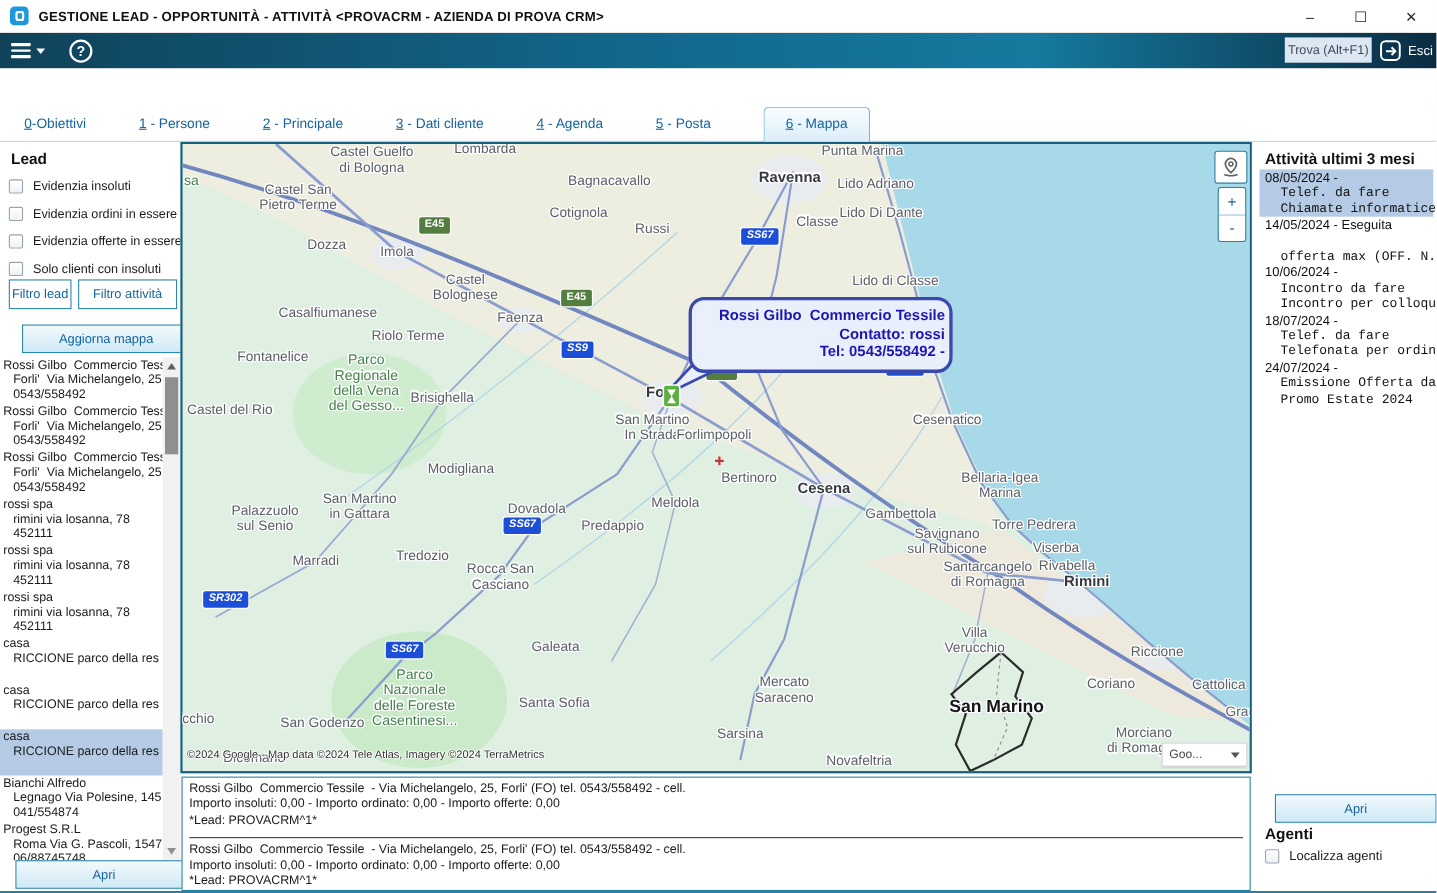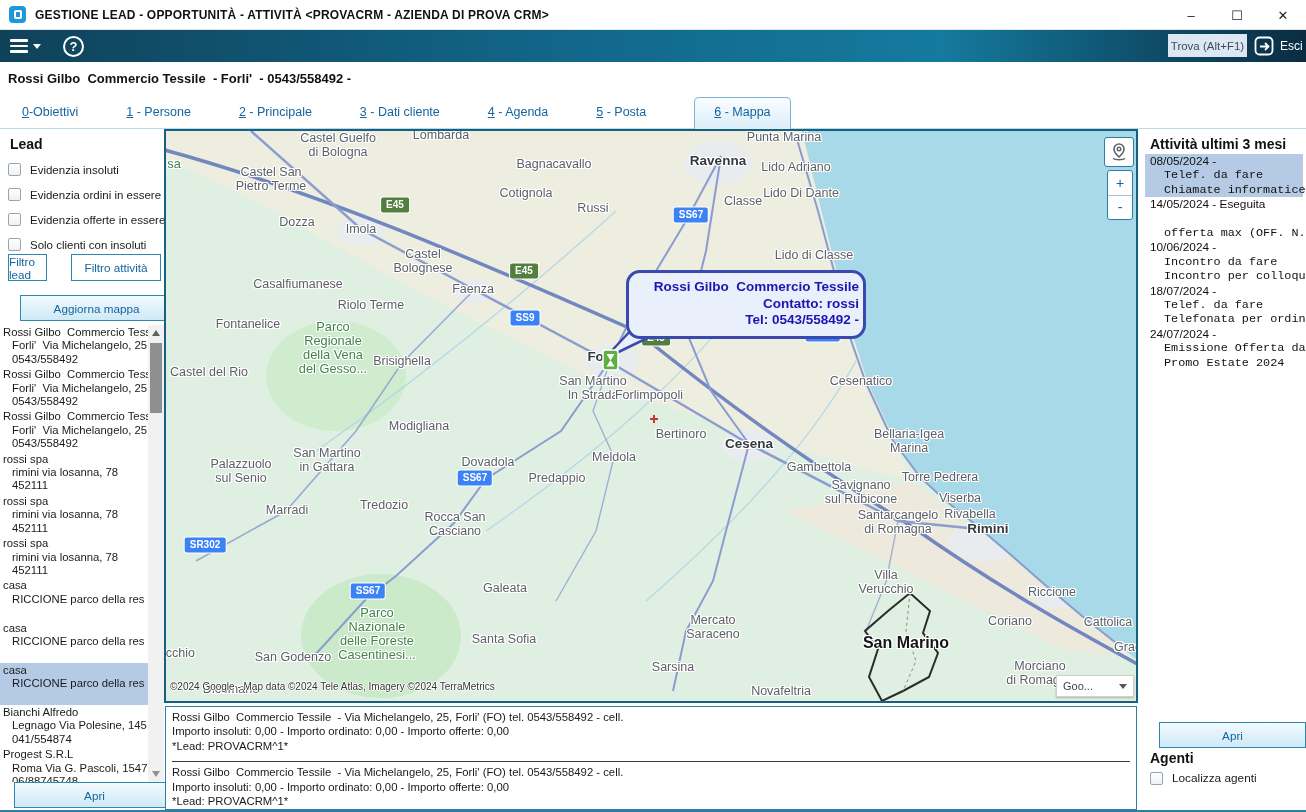--- a/index.html
+++ b/index.html
@@ -51,21 +51,21 @@
   
   .panel-title { position:absolute; font-size:14px; font-weight:bold; color:#111; }
   .cb-row { display:flex; align-items:center; gap:9px; height:25px; padding-left:8px; }
   .checkbox { width:13px; height:13px; border:1px solid #9aa4ad; border-radius:2px;
     background:linear-gradient(#fff,#eef1f4); flex:0 0 auto; }
   .cb-label { font-size:11.5px; color:#1a1a1a; white-space:nowrap; }
   #lead-checks-mount { position:absolute; left:0; top:157px; width:165px; }
   .btn { border:1px solid #2c88ae; color:#1464a0; font-size:11.7px; display:flex;
     align-items:center; justify-content:center; background:#fff; }
   .btn.lightgrad { background:linear-gradient(#f2fafd,#cfe9f6);margin-left:12px; }
-  .btn-filtro-lead { position:absolute; left:8px; top:254px; width:39px; height:27px; }
+  .btn-filtro-lead { position:absolute; left:8px; top:254px; width:57px; height:27px; }
   .btn-filtro-att { position:absolute; left:71px; top:254px; width:90px; height:27px; }
   .btn-aggiorna { position:absolute; left:8px; top:295px; width:153px; height:26px; }
   .btn-apri-left { position:absolute; left:2px; top:782px; width:161px; height:26px; }
 
   #lead-list-mount { position:absolute; left:0; top:325px; width:148px; height:457px; overflow:hidden; }
   .lead-item { font-size:11.3px; line-height:13.4px; color:#1a1a1a; padding:1px 0 1px 3px; }
   .lead-item > div { white-space:pre; overflow:hidden; min-height:13.4px; }
   .lead-item .l2, .lead-item .l3 { padding-left:9px; }
   .lead-item.selected { background:#b5cbe5; }
 
@@ -84,21 +84,21 @@
   #map svg.base { position:absolute; left:0; top:0; }
   .map-label { position:absolute; transform:translate(-50%,-50%); white-space:pre-line; text-align:center;
     font-size:12.5px; line-height:14px; color:#5b5f66; pointer-events:none;
     text-shadow:1px 0 0 #fff,-1px 0 0 #fff,0 1px 0 #fff,0 -1px 0 #fff,1px 1px 0 #fff,-1px -1px 0 #fff,1px -1px 0 #fff,-1px 1px 0 #fff; }
   .map-label.city { font-weight:bold; font-size:13.5px; color:#36393f; }
   .map-label.park { color:#43824b; font-size:12.8px; }
   .map-label.country { font-weight:bold; font-size:16px; color:#141518; }
   .map-badge { position:absolute; transform:translate(-50%,-50%); font-size:10px; font-weight:bold;
     color:#fff; padding:1px 5px 2px; border-radius:2px; line-height:12px; }
   .map-badge.g { background:#527e3f; box-shadow:0 0 0 1px #fff; }
-  .map-badge.b { background:#3b82f6; box-shadow:0 0 0 1px #fff; }
+  .map-badge.b { background:#1d4ed8; box-shadow:0 0 0 1px #fff;font-style:italic; }
 
   .info-window { position:absolute; left:460px; top:139px; width:240px; background:#e9effb;
     border:3px solid #3a49ae; border-radius:14px; color:#1c16b0; font-weight:bold; font-size:13.5px;
     text-align:right; padding:6px 4px 7px; line-height:16.5px; z-index:5; }
   .info-window div { white-space:pre; }
   .info-tail { position:absolute; left:0; top:0; z-index:4; }
 
   .map-ctrl { position:absolute; background:#fff; border:1.5px solid #2e7fa5; border-radius:3px; z-index:6; }
   .ctrl-pin { left:938px; top:6px; width:30px; height:30px; display:flex; align-items:center; justify-content:center; }
   .ctrl-zoom { left:941px; top:39px; width:26px; height:50px; display:flex; flex-direction:column; }
@@ -162,23 +162,20 @@
     <div class="trova-box">Trova (Alt+F1)</div>
     <div class="esci">
       <svg width="21" height="21">
         <rect x="1.5" y="1.5" width="17" height="17" rx="4" fill="none" stroke="#fff" stroke-width="1.8"></rect>
         <path d="M6 10.5 h8 M11 7 l3.5 3.5 -3.5 3.5" stroke="#fff" stroke-width="1.8" fill="none"></path>
       </svg>
       <span class="esci-label">Esci</span>
     </div>
   </div>
 
-  <div class="lead-header">
-    <span class="lead-summary">Rossi Gilbo  Commercio Tessile  - Forli'  - 0543/558492 -</span>
-  </div>
 
   <div class="tabbar" id="tabs-mount">
       <div class="tab"><span class="tab-key">0</span><span class="tab-rest">-Obiettivi</span></div>
       <div class="tab"><span class="tab-key">1</span><span class="tab-rest"> - Persone</span></div>
       <div class="tab"><span class="tab-key">2</span><span class="tab-rest"> - Principale</span></div>
       <div class="tab"><span class="tab-key">3</span><span class="tab-rest"> - Dati cliente</span></div>
       <div class="tab"><span class="tab-key">4</span><span class="tab-rest"> - Agenda</span></div>
       <div class="tab"><span class="tab-key">5</span><span class="tab-rest"> - Posta</span></div>
       <div class="tab active"><span class="tab-key">6</span><span class="tab-rest"> - Mappa</span></div>
     </div>

